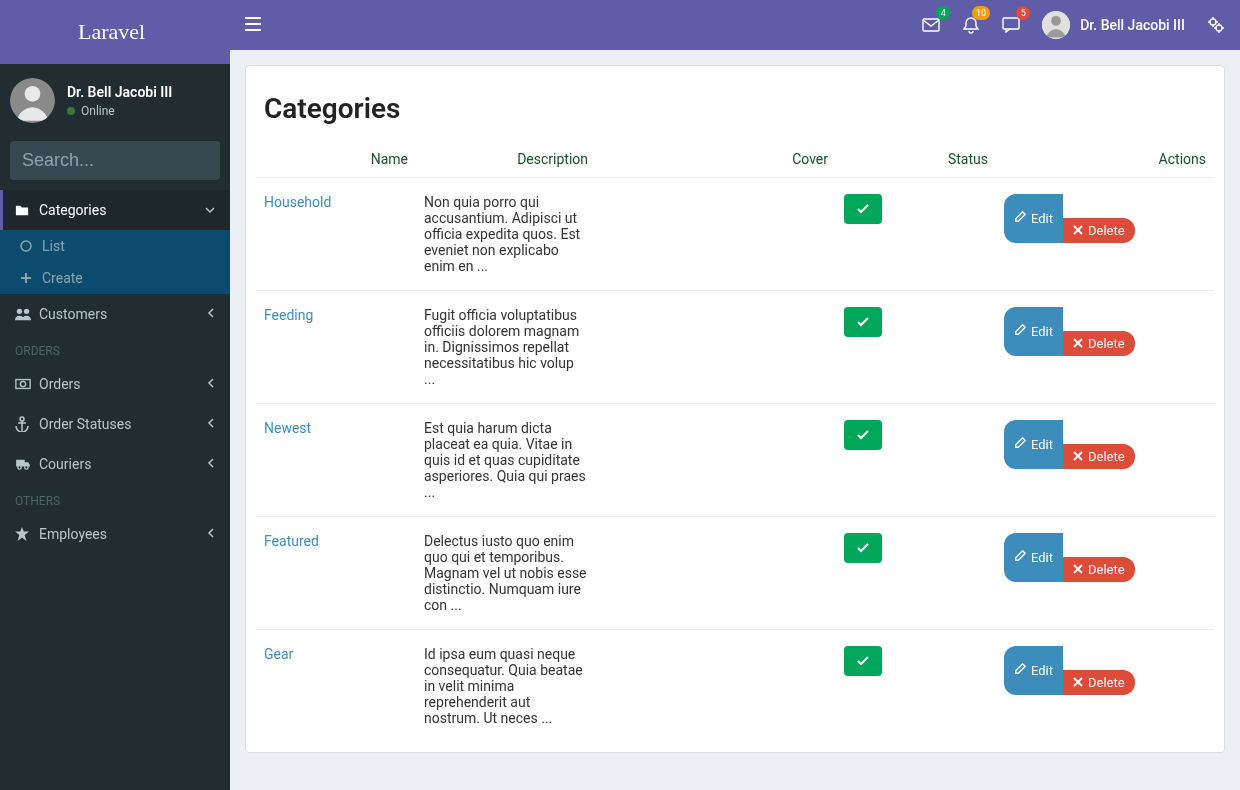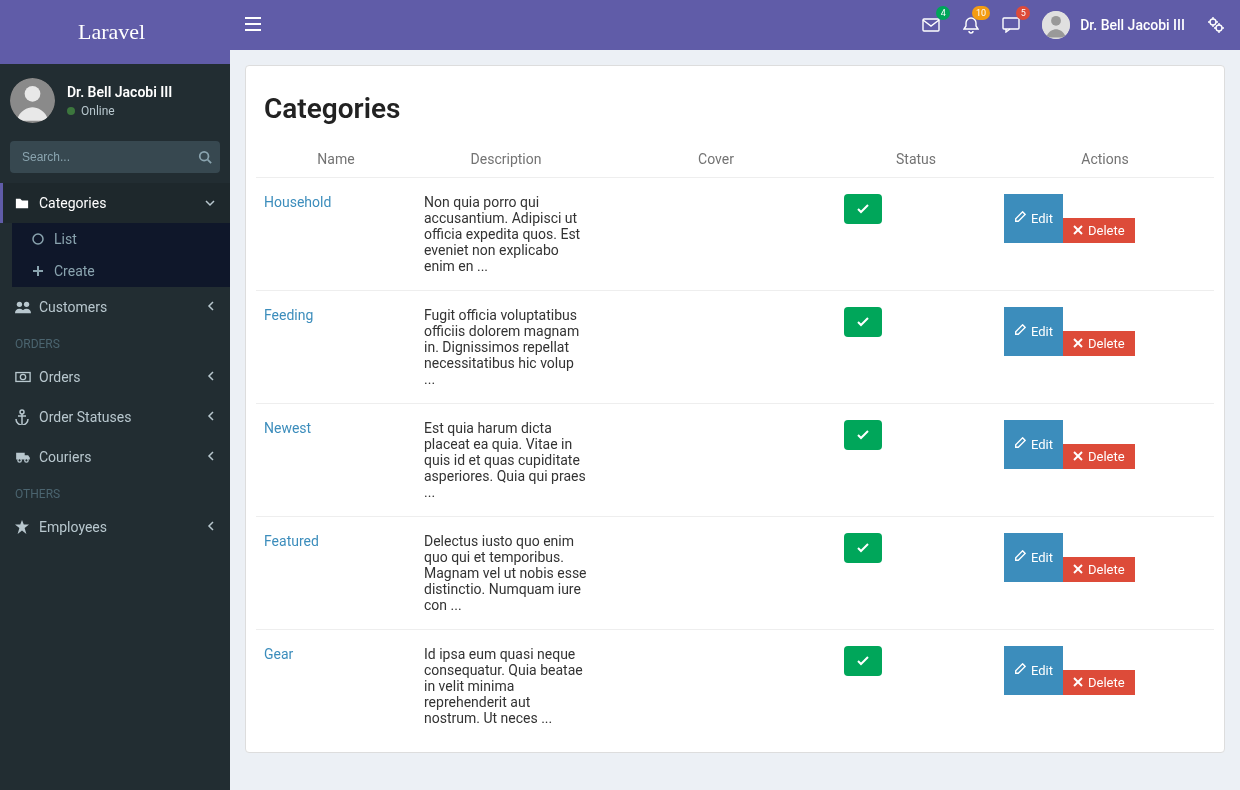--- a/index.html
+++ b/index.html
@@ -23,48 +23,48 @@
 
 .sidebar { position: absolute; left: 0; top: 0; bottom: 0; width: 230px; background: #222d32; color: #b8c7ce; }
 .logo { height: 64px; background: #605ca8; color: #fff; display: flex; align-items: center; padding-left: 78px; font-family: Georgia, "Times New Roman", serif; font-size: 22px; }
 .user-panel { padding: 14px 10px; display: flex; align-items: center; gap: 12px; }
 .user-panel .avatar { width: 45px; height: 45px; border-radius: 50%; background: #555; overflow:hidden; position:relative; }
 .user-panel .info { display: flex; flex-direction: column; gap: 4px; }
 .user-panel .uname { color: #fff; font-weight: 600; }
 .user-panel .status { font-size: 12px; color: #b8c7ce; display:flex; align-items:center; gap:6px; }
 .user-panel .dot { width:8px; height:8px; border-radius:50%; background:#3c763d; display:inline-block; }
 .search-box { margin: 4px 10px 10px 10px; display: flex; background: #374850; border-radius: 4px; }
-.search-box input { flex:1; background: transparent; border: none; color: #ccc; padding: 9px 12px; font-size:12px; outline:none; }
+.search-box input { flex:1; background: transparent; border: none; color: #ccc; padding: 9px 12px; font-size:18px; outline:none; }
 .search-box input::placeholder { color: #8aa4af; }
 .search-box .sbtn { width: 36px; display:flex; align-items:center; justify-content:center; cursor:pointer; }
 .sidebar-header { color: #4b646f; font-size: 12px; padding: 10px 15px 6px 15px; text-transform: uppercase; }
 .tree-item { display:flex; align-items:center; padding: 12px 15px; color:#b8c7ce; cursor:pointer; position:relative; }
 .tree-item.active { background:#1e282c; color:#fff; border-left:3px solid #605ca8; padding-left:12px; }
 .tree-item .ticon { width: 24px; display:inline-flex; }
 .tree-item .tlabel { flex:1; }
 .tree-item .arrow { font-size:10px; color:#b8c7ce; }
-.submenu { background:#0f172a;margin-left:12px; }
+.submenu { background:#0c4a6e; }
 .sub-item { display:flex; align-items:center; padding: 8px 15px 8px 20px; color:#8aa4af; cursor:pointer; }
 .sub-item .sicon { width:22px; display:inline-flex; }
 
 
 .content { position:absolute; left:230px; top:50px; right:0; padding:15px; }
 .box { background:#fff; border:1px solid #ddd; border-radius:4px; padding: 20px 10px 10px 10px; }
 .page-title { font-size: 28px; font-weight: 600; color:#222; margin: 6px 8px 16px 8px; }
 table { width:100%; border-collapse: collapse; }
-th { text-align:center; font-weight: 400; color:#737373; padding: 10px 8px; border-bottom:1px solid #eee; }
+th { text-align:right; font-weight: 400; color:#14532d; padding: 10px 8px; border-bottom:1px solid #eee; }
 td { vertical-align: top; padding: 16px 8px; border-bottom: 1px solid #eee; color:#333; }
 tr:last-child td{ border-bottom:none; }
 .col-name { width: 160px; }
 .col-desc { width: 180px; }
 .col-cover { width: 240px; }
 .col-status { width: 160px; }
 .col-actions { }
 .status-chip { display:inline-flex; width:38px; height:30px; background:#00a65a; color:#fff; border-radius:4px; align-items:center; justify-content:center; }
-.btn { display:inline-flex; align-items:center; gap:5px; padding: 5px 10px; color:#fff; border-radius:0; font-size:13px; cursor:pointer; }
+.btn { display:inline-flex; align-items:center; gap:5px; padding: 5px 10px; color:#fff; border-radius:12px; font-size:13px; cursor:pointer; }
 .btn.edit { background:#3c8dbc; }
 .btn.delete { background:#dd4b39; }
 .btn-group { display:inline-flex; }
 .btn-group .btn:first-child{ border-top-right-radius:0; border-bottom-right-radius:0; }
 .btn-group .btn:last-child{ border-top-left-radius:0; border-bottom-left-radius:0;margin-top:24px; }
 
 
 .avatar svg { width:100%; height:100%; }
 </style>
 </head>

